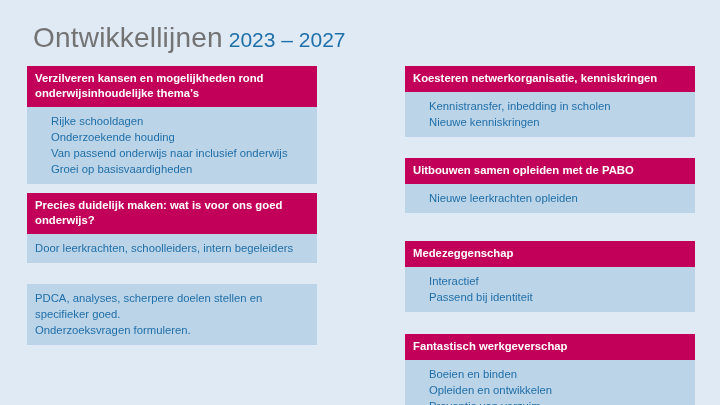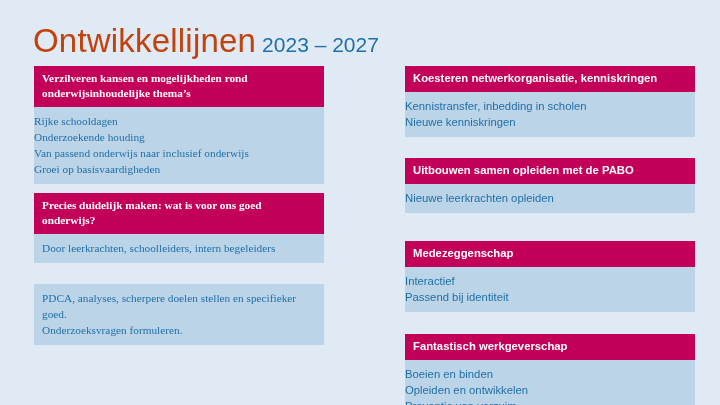--- a/index.html
+++ b/index.html
@@ -19,40 +19,40 @@
     height: 405px;
     box-sizing: border-box;
   }
   .title-wrap {
     position: absolute;
     left: 33px;
     top: 22px;
     white-space: nowrap;
   }
   .title-main {
-    font-size: 33px;
-    color: #c2410c;
+    font-size: 28px;
+    color: #737373;
     letter-spacing: 0.2px;
   }
   .title-sub {
     font-size: 21px;
     color: #1f6fa8;
     margin-left: 6px;
   }
   .columns {
     position: absolute;
     left: 0;
     top: 66px;
     width: 720px;
   }
   .col {
     position: absolute;
     width: 290px;
   }
-  .col-left { left: 34px; font-family: Liberation Serif, serif; }
+  .col-left { left: 27px; }
   .col-right { left: 405px; }
 
   .block {
     margin-bottom: 9px;
   }
   .block-head {
     background: #c2005a;
     color: #ffffff;
     font-weight: bold;
     font-size: 11.3px;
@@ -65,21 +65,21 @@
     color: #1f6fa8;
     font-size: 11.3px;
     line-height: 16px;
     padding: 6px 8px 7px 8px;
     box-sizing: border-box;
   }
   .block-body div {
     white-space: pre-wrap;
   }
   .pad-left-body {
-    padding-left: 0;
+    padding-left: 24px;
   }
 </style>
 </head>
 <body>
 
 <div class="slide">
 
   <div class="title-wrap">
     <span class="title-main">Ontwikkellijnen</span><span class="title-sub">2023 – 2027</span>
   </div>

